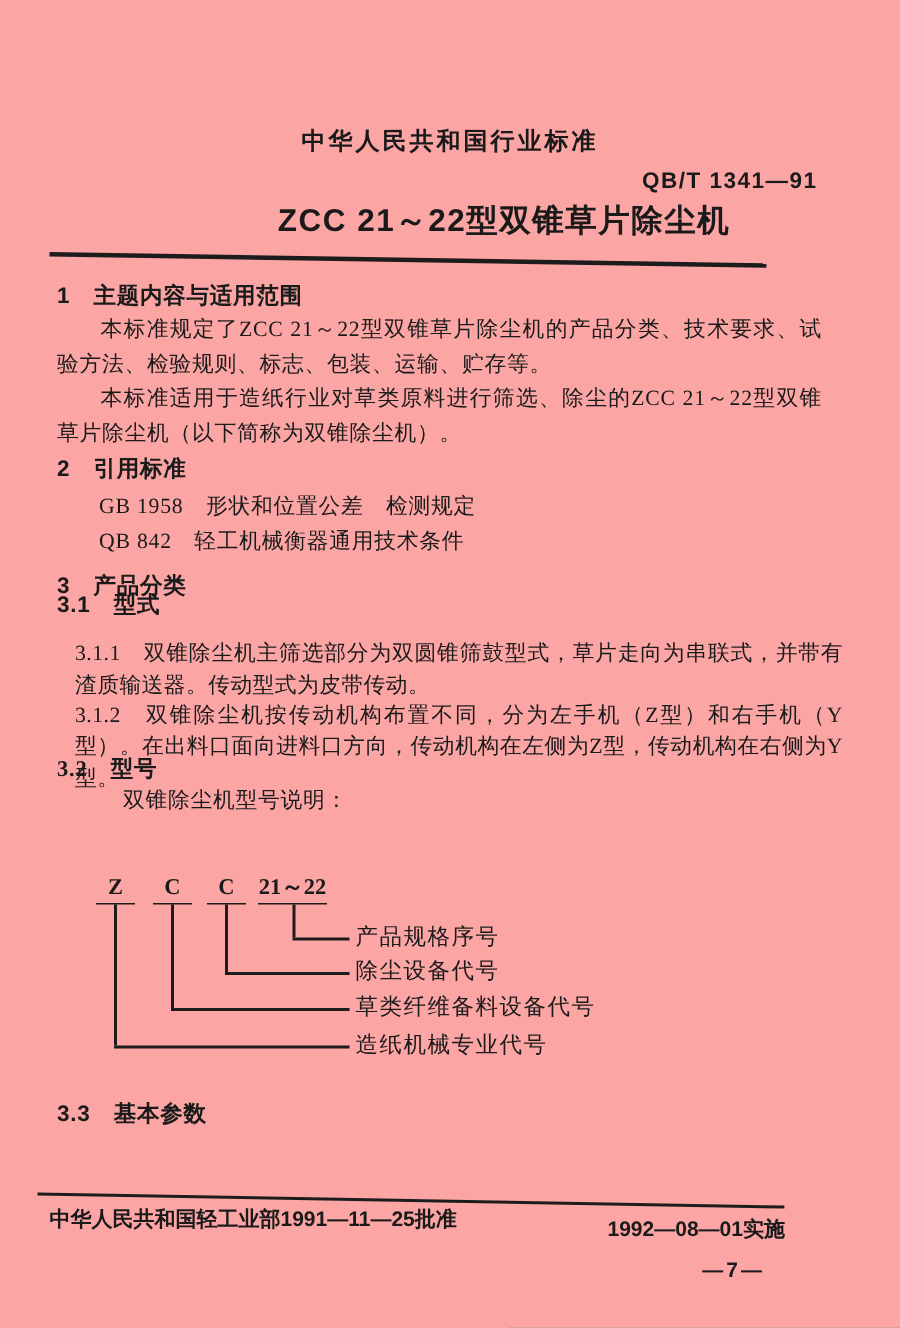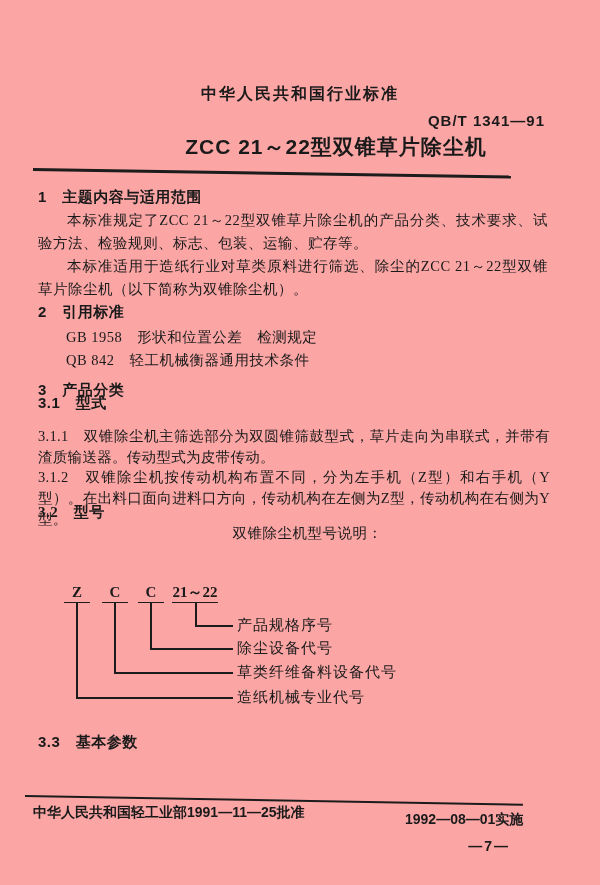--- a/index.html
+++ b/index.html
@@ -48,33 +48,33 @@
     font-weight:bold;font-size:15px;letter-spacing:0.5px;
     white-space:pre-wrap;
   }
   .para{
     position:absolute;left:38px;width:510px;
     font-size:14.5px;line-height:23px;
     text-align:justify;text-indent:2em;
     letter-spacing:0.5px;
   }
   .clause{
-    position:absolute;left:38px;width:512px;
+    position:absolute;left:50px;width:512px;
     font-size:14.5px;line-height:21px;
     text-align:justify;text-indent:0;
     letter-spacing:0.3px;
   }
   .ref-line{
     position:absolute;left:66px;
     font-size:14.5px;letter-spacing:0.5px;
     white-space:pre-wrap;
   }
   .intro-line{
-    position:absolute;left:38px;width:510px;
-    font-size:14.5px;text-indent:2em;letter-spacing:0.5px;text-align:center;
+    position:absolute;left:53px;width:510px;
+    font-size:14.5px;text-indent:2em;letter-spacing:0.5px;
   }
   
   .diagram{position:absolute;left:38px;top:585px;width:470px;height:132px;}
   .sym{
     position:absolute;top:0;height:17px;
     border-bottom:1.5px solid #1c1c1c;
     text-align:center;
     font-family:"Liberation Serif", serif;
     font-weight:bold;font-size:15px;line-height:15px;
   }

